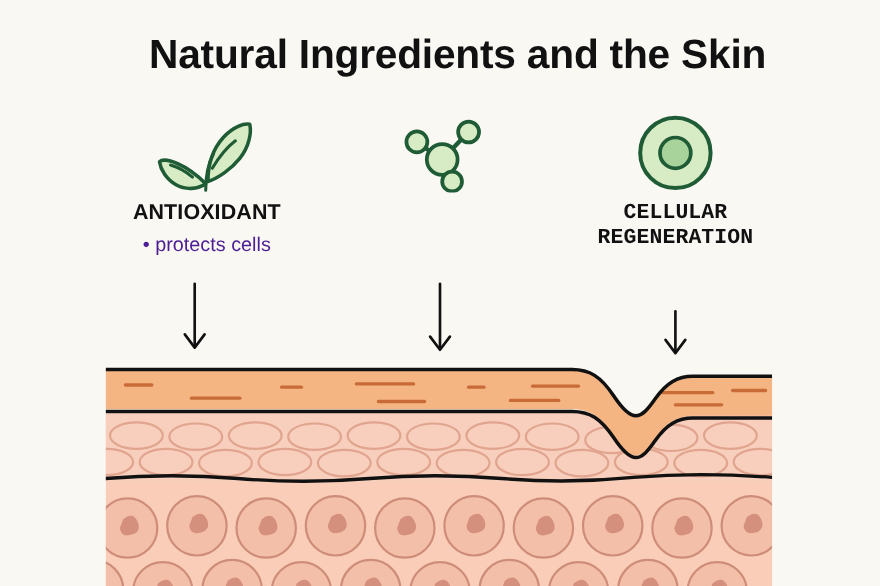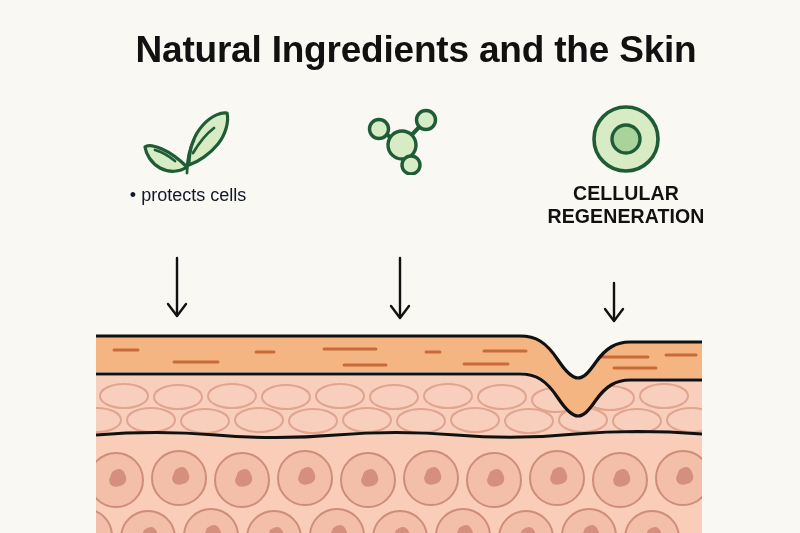--- a/index.html
+++ b/index.html
@@ -36,42 +36,42 @@
   }
 
   
   .benefit {
     position: absolute;
     top: 100px;
     text-align: center;
   }
   .benefit-1 { left: 96px;  width: 184px; }
   .benefit-2 { left: 284px; width: 236px; }
-  .benefit-3 { left: 536px; width: 180px; }
+  .benefit-3 { left: 524px; width: 180px; font-family: Liberation Mono, monospace; }
 
   .icon-slot {
     height: 78px;
     display: flex;
     align-items: center;
     justify-content: center;
   }
   .benefit-heading {
     margin-top: 4px;
     font-size: 19.5px;
     font-weight: 700;
     color: #111111;
     letter-spacing: 0.1px;
     line-height: 1.17;
     white-space: pre-line;
   }
   .benefit-detail {
     margin-top: 7px;
     font-size: 18px;
     font-weight: 400;
-    color: #0f172a;
+    color: #4c1d95;
     line-height: 1.2;
   }
 
   
   .arrow-layer {
     position: absolute;
     left: 0;
     top: 0;
     width: 800px;
     height: 533px;
@@ -101,20 +101,21 @@
           <path d="M47 62 C47 48 51 33 61 22 C70 12 80 9 85 10 C87 18 84 31 76 41 C68 51 56 59 47 62 Z"></path>
           <path d="M45 64 C38 57 29 50 20 46 C11 42 5 42 3 44 C4 51 9 60 18 65 C27 70 38 69 45 64 Z"></path>
         </g>
         <g fill="none" stroke="#1F5C36" stroke-width="2.8" stroke-linecap="round">
           <path d="M45 70 C45 58 47 46 52 37"></path>
           <path d="M51 50 C57 40 64 31 72 25"></path>
           <path d="M33 58 C27 53 20 49 13 47"></path>
         </g>
       </svg>
     </div>
+    <div class="benefit-heading">ANTIOXIDANT</div>
     <div class="benefit-detail">• protects cells</div>
   </div>
 
   <div class="benefit benefit-2">
     <div class="icon-slot">
       <svg width="84" height="72" viewBox="0 0 84 72" aria-hidden="true">
         <g stroke="#1F5C36" stroke-width="4" stroke-linecap="round">
           <line x1="42" y1="42" x2="20" y2="27"></line>
           <line x1="42" y1="42" x2="65" y2="18"></line>
           <line x1="42" y1="42" x2="50" y2="61"></line>

